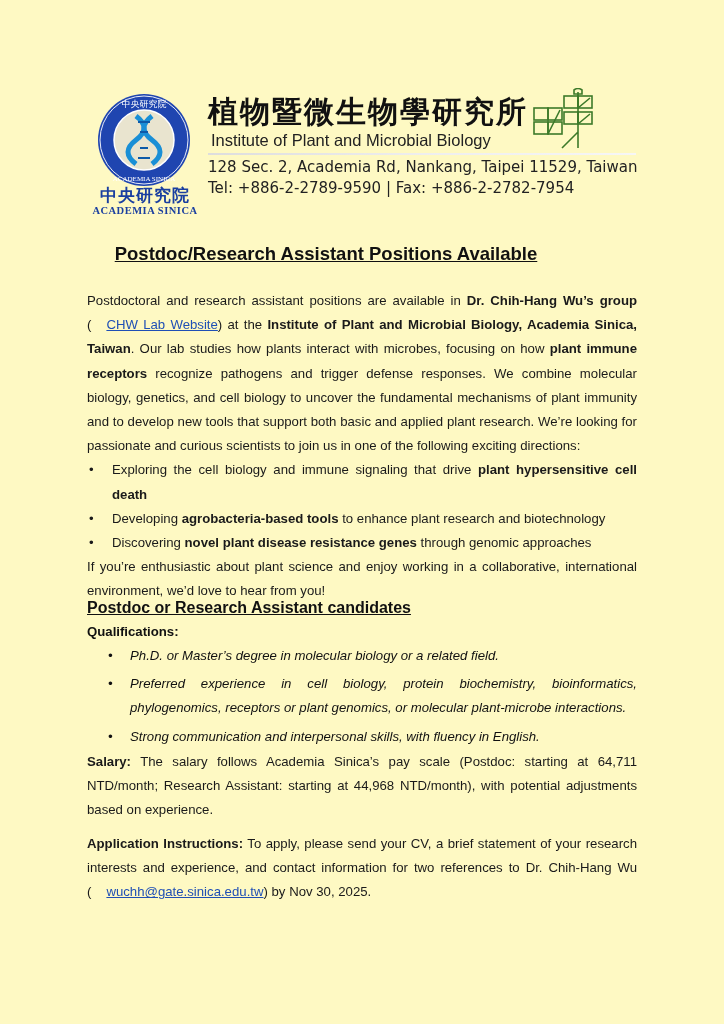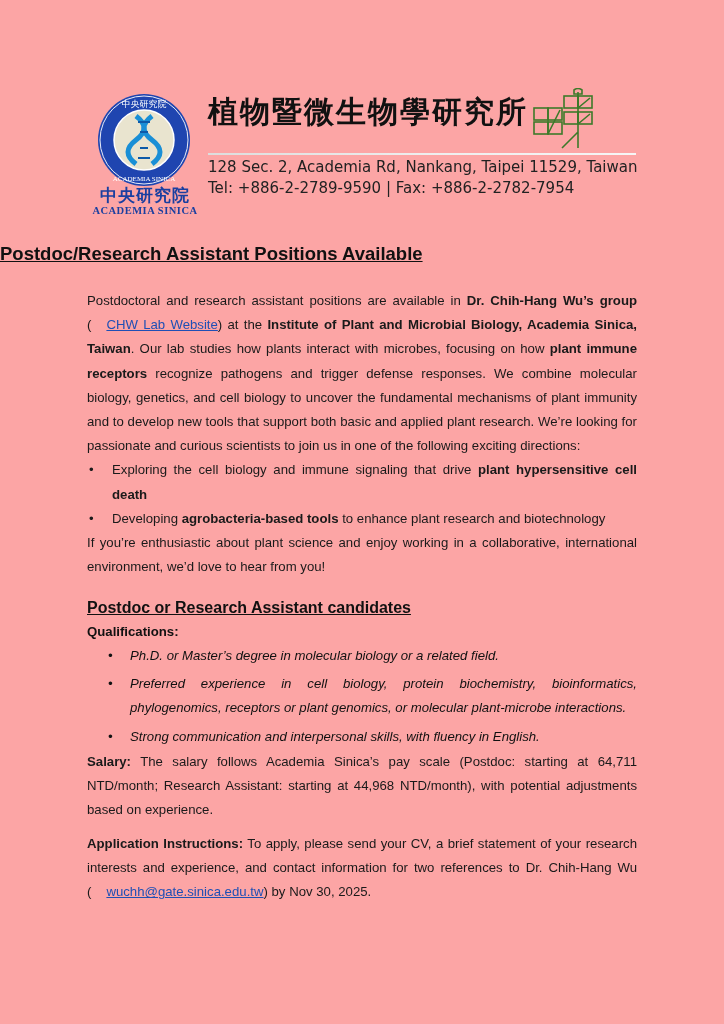--- a/index.html
+++ b/index.html
@@ -1,36 +1,36 @@
 <!DOCTYPE html>
 <html><head>
 <meta charset="utf-8">
 <style>
   html, body { margin: 0; padding: 0; background: #ffffff; }
   body { width: 724px; height: 1024px; position: relative; overflow: hidden;
          font-family: "Liberation Sans", sans-serif; color: #111; }
-  .page { position: absolute; left: 0; top: 0; width: 724px; height: 1024px; background: #fca5a5; }
+  .page { position: absolute; left: 0; top: 0; width: 724px; height: 1024px; background: #fef9c3; }
 
   
   .logo-as { position: absolute; left: 96px; top: 92px; width: 96px; height: 96px; }
   .as-cn { position: absolute; left: 90px; top: 184px; width: 110px; text-align: center;
            font-family: "DejaVu Serif", serif; color: #1a3fa0; font-weight: bold; font-size: 17px; letter-spacing: 1px; }
   .as-en { position: absolute; left: 90px; top: 205px; width: 110px; text-align: center;
            font-family: "Liberation Serif", serif; color: #1a3fa0; font-weight: bold; font-size: 10.5px; letter-spacing: 0.5px; }
 
   .inst-cn { position: absolute; left: 208px; top: 92px; font-family: "DejaVu Serif", serif;
              font-size: 30px; font-weight: bold; color: #111; letter-spacing: 2px; white-space: nowrap; }
   .inst-en { position: absolute; left: 211px; top: 131px; font-size: 16.5px; color: #222; white-space: nowrap; }
   .plant-logo { position: absolute; left: 532px; top: 88px; width: 64px; height: 62px; }
   .hdr-rule { position: absolute; left: 208px; top: 153px; width: 428px; height: 2px;
               background: linear-gradient(to right, #ddd, #eee, #f6f6f6); }
   .addr { position: absolute; left: 208px; font-family: "DejaVu Sans", sans-serif; font-size: 15px; color: #222; white-space: nowrap; }
 
   
-  .title { position: absolute; left: 0; width: 652px; top: 243px; text-align: left;
+  .title { position: absolute; left: 0; width: 652px; top: 243px; text-align: center;
            font-size: 18.5px; font-weight: bold; text-decoration: underline; color: #111; }
 
   
   .body { position: absolute; left: 87px; width: 550px; font-size: 13.2px; line-height: 24.2px; color: #1a1a1a; }
   .just { text-align: justify; }
   .p1 { top: 289px; }
   .link { color: #1f4fb5; text-decoration: underline; margin-left: 15px; }
   ul.dirs { margin: 0; padding: 0; list-style: none; }
   ul.dirs li { position: relative; padding-left: 25px; text-align: justify; }
   ul.dirs li::before { content: "\2022"; position: absolute; left: 2px; top: 0; }
@@ -59,20 +59,21 @@
     <path d="M40 24 Q56 36 40 48 Q24 60 40 72" fill="none" stroke="#1a8fd6" stroke-width="5"></path>
     <path d="M56 24 Q40 36 56 48 Q72 60 56 72" fill="none" stroke="#1a8fd6" stroke-width="5"></path>
     <path d="M42 30 L54 30 M44 40 L52 40 M44 56 L52 56 M42 66 L54 66" stroke="#0d5aa8" stroke-width="2"></path>
     <text x="48" y="15" text-anchor="middle" font-size="9" fill="#fff" font-family="DejaVu Serif, serif">中央研究院</text>
     <text x="48" y="89" text-anchor="middle" font-size="7" fill="#fff" font-family="Liberation Serif, serif">ACADEMIA SINICA</text>
   </svg>
   <div class="as-cn">中央研究院</div>
   <div class="as-en">ACADEMIA SINICA</div>
 
   <div class="inst-cn">植物暨微生物學研究所</div>
+  <div class="inst-en">Institute of Plant and Microbial Biology</div>
 
   <svg class="plant-logo" viewBox="0 0 64 62" fill="none" stroke="#3d7a2a" stroke-width="1.6">
     <rect x="2" y="20" width="14" height="12"></rect>
       <rect x="16" y="20" width="14" height="12"></rect>
     <rect x="2" y="34" width="14" height="12"></rect>
       <rect x="16" y="34" width="14" height="12"></rect>
     <path d="M16 46 L28 22 M20 38 L26 26"></path>
     <rect x="32" y="8" width="14" height="12"></rect>
       <rect x="46" y="8" width="14" height="12"></rect>
     <rect x="32" y="24" width="14" height="12"></rect>
@@ -87,20 +88,21 @@
 
   <div class="title">Postdoc/Research Assistant Positions Available</div>
 
   <div class="body p1">
     <div class="just">
       <span>Postdoctoral and research assistant positions are available in </span><b>Dr. Chih-Hang Wu’s group</b><span> (</span><a class="link">CHW Lab Website</a><span>) at the </span><b>Institute of Plant and Microbial Biology, Academia Sinica, Taiwan</b><span>. Our lab studies how plants interact with microbes, focusing on how </span><b>plant immune receptors</b><span> recognize pathogens and trigger defense responses. We combine molecular biology, genetics, and cell biology to uncover the fundamental mechanisms of plant immunity and to develop new tools that support both basic and applied plant research. We’re looking for passionate and curious scientists to join us in one of the following exciting directions:</span>
     </div>
     <ul class="dirs">
       <li><span>Exploring the cell biology and immune signaling that drive </span><b>plant hypersensitive cell death</b><span></span></li>
       <li><span>Developing </span><b>agrobacteria-based tools</b><span> to enhance plant research and biotechnology</span></li>
+      <li><span>Discovering </span><b>novel plant disease resistance genes</b><span> through genomic approaches</span></li>
     </ul>
     <div class="just">If you’re enthusiastic about plant science and enjoy working in a collaborative, international environment, we’d love to hear from you!</div>
   </div>
 
   <div class="h-cand">Postdoc or Research Assistant candidates</div>
   <div class="h-qual">Qualifications:</div>
   <ul class="quals">
     <li>Ph.D. or Master’s degree in molecular biology or a related field.</li>
     <li>Preferred experience in cell biology, protein biochemistry, bioinformatics, phylogenomics, receptors or plant genomics, or molecular plant-microbe interactions.</li>
     <li>Strong communication and interpersonal skills, with fluency in English.</li>

